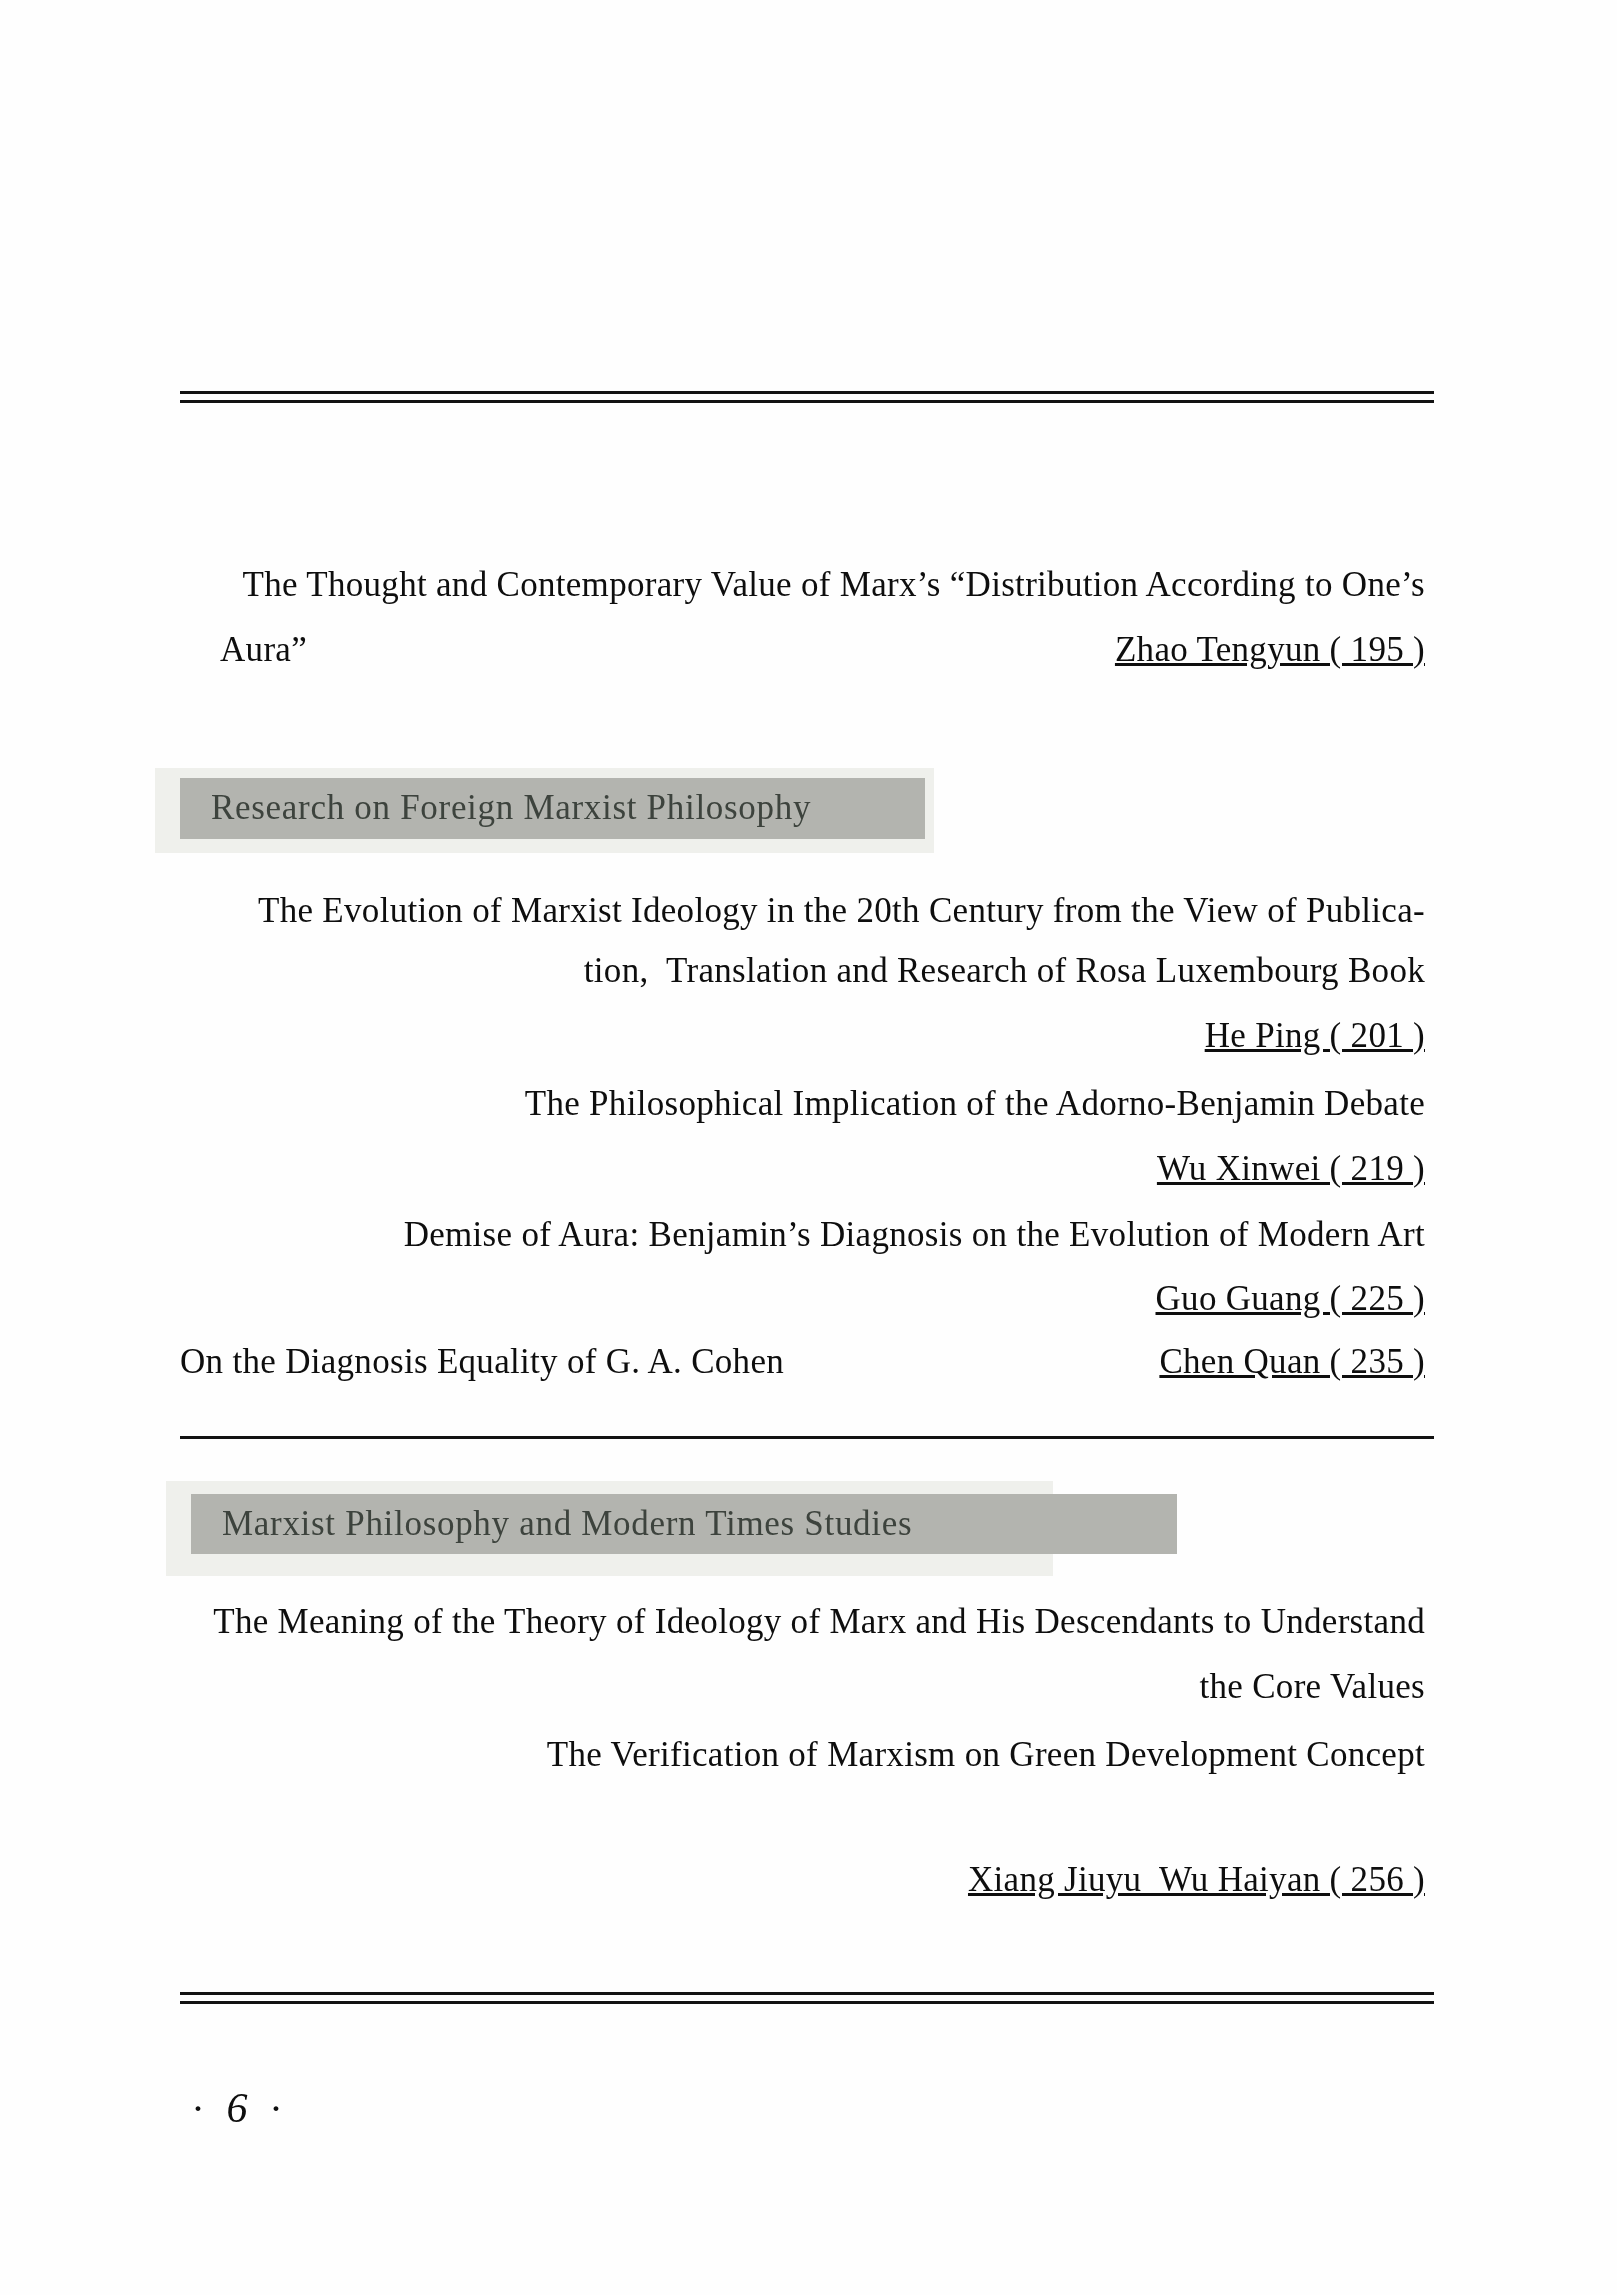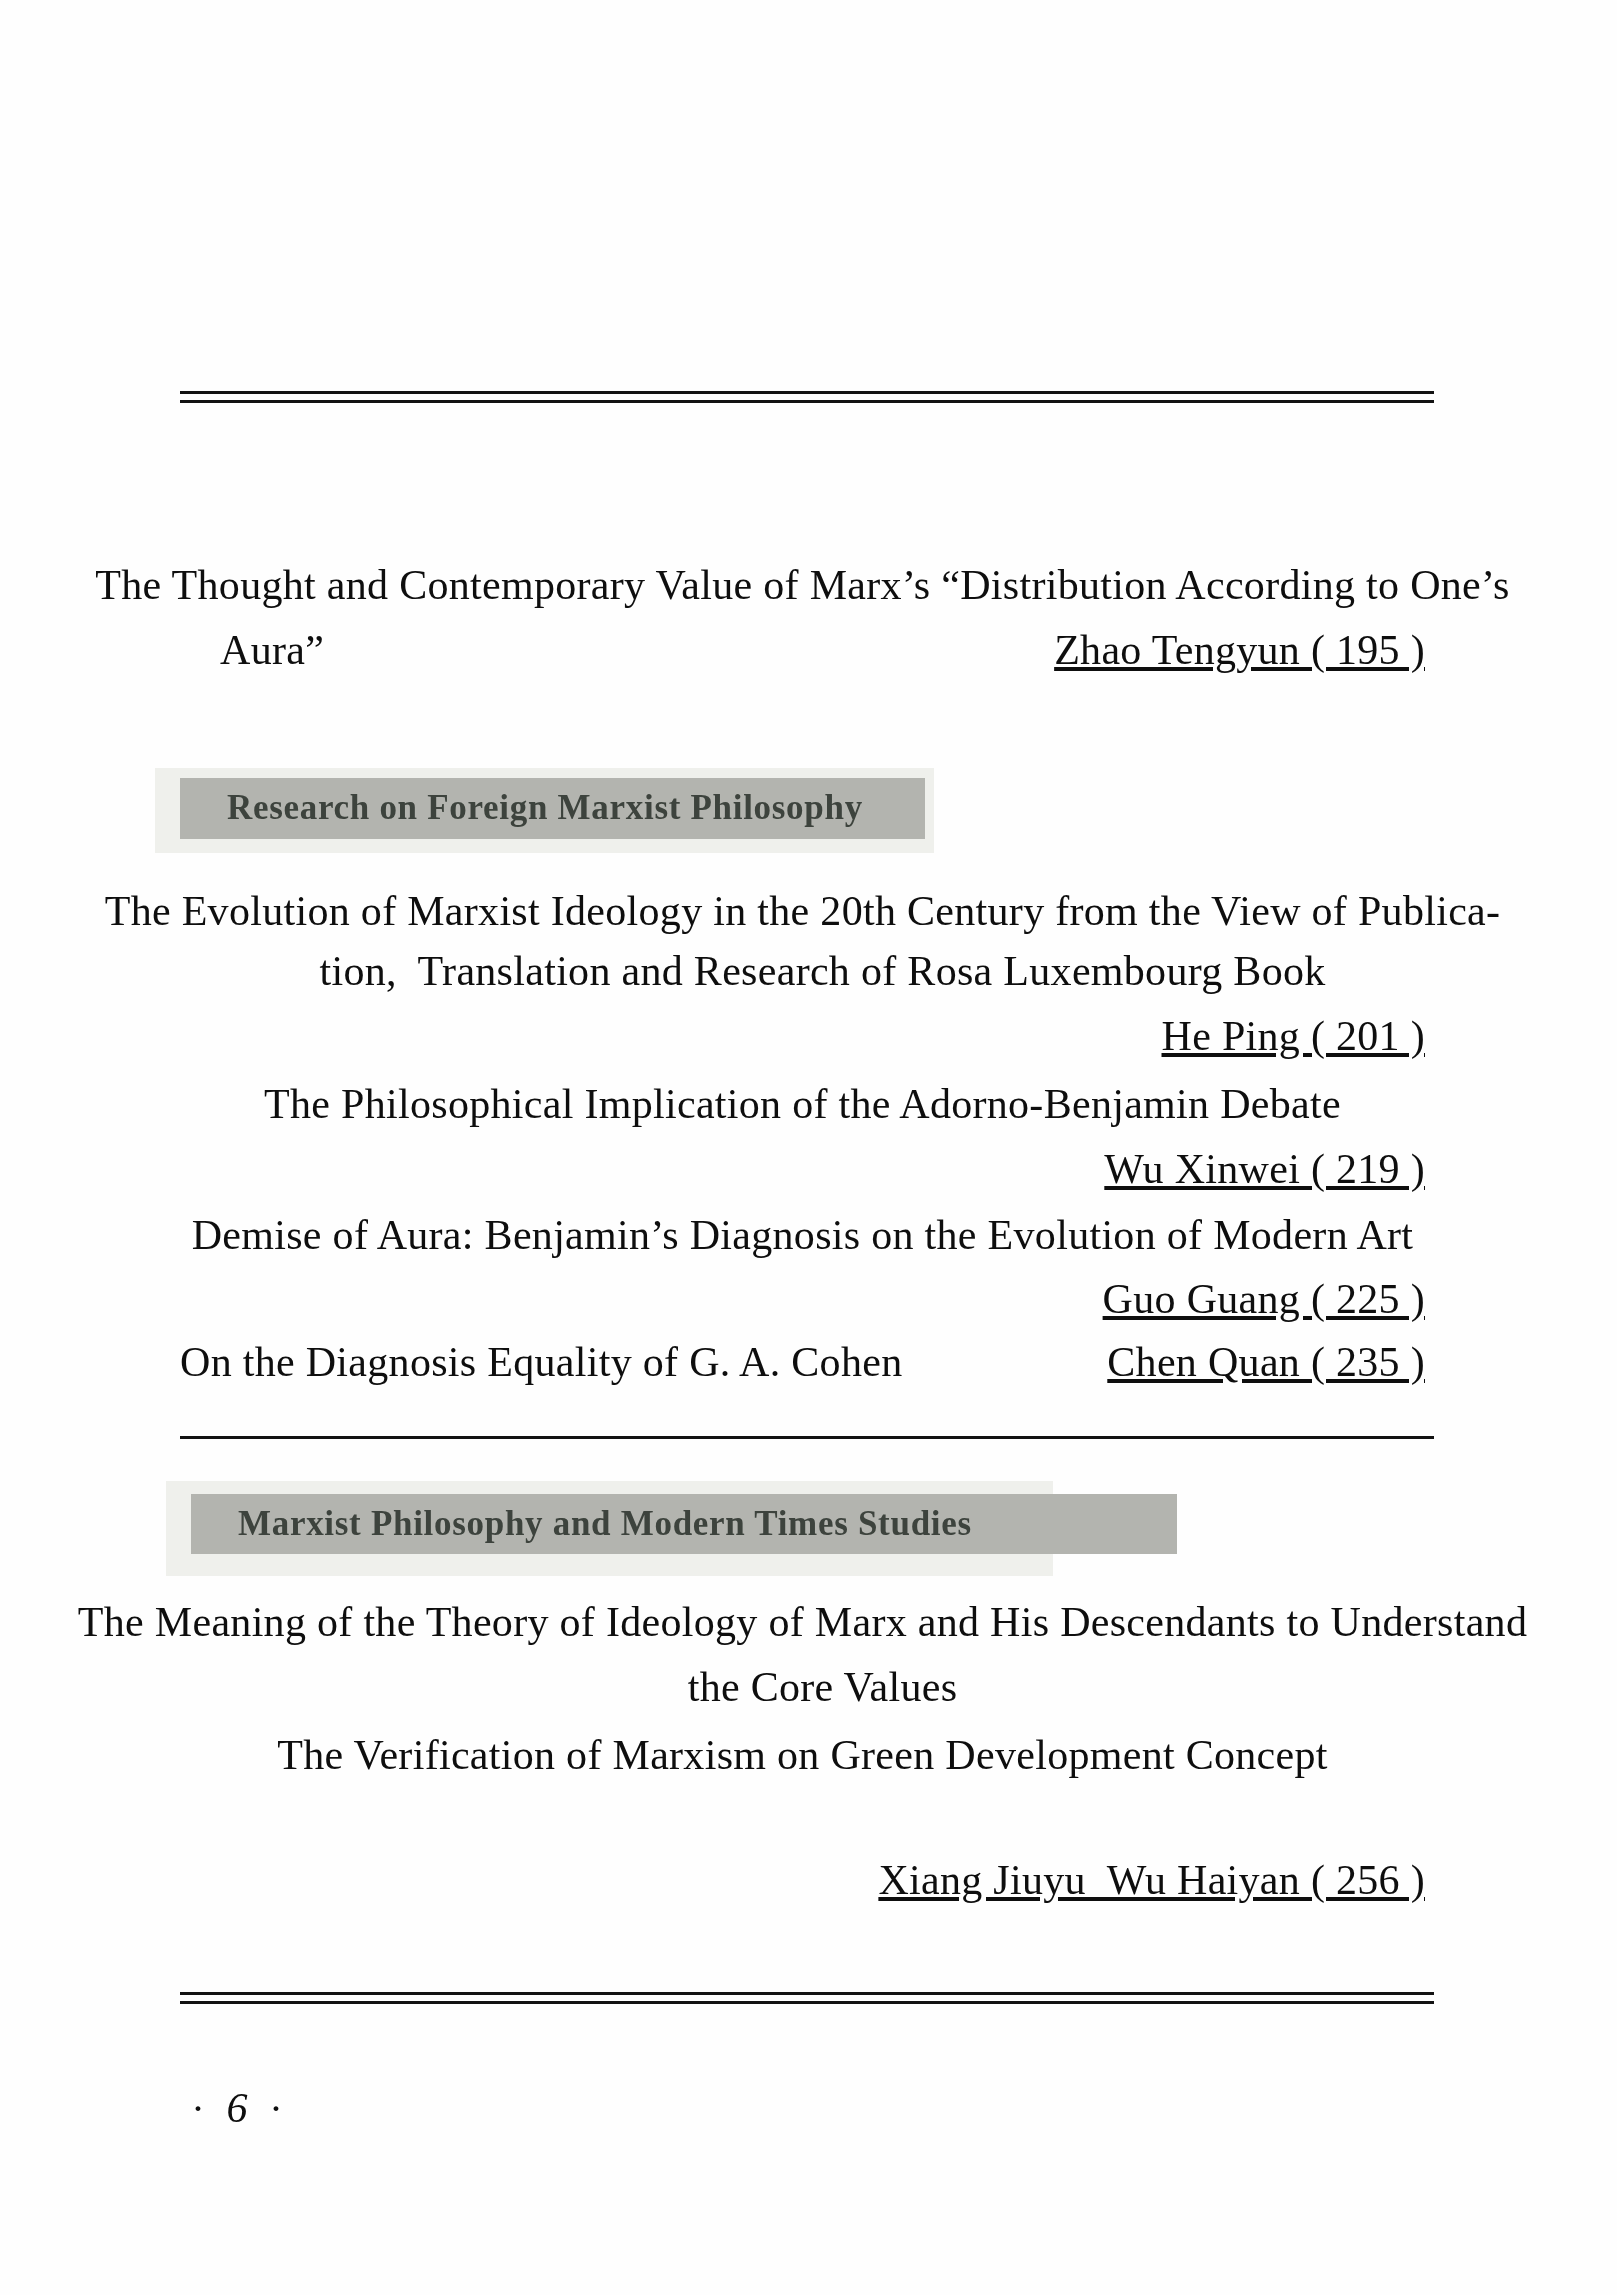--- a/index.html
+++ b/index.html
@@ -13,43 +13,43 @@
   }
   .rule{position:absolute;left:180px;width:1254px;background:#121212;}
   .rule.t1{top:391px;height:3.3px;}
   .rule.t2{top:400px;height:3.3px;}
   .rule.mid{top:1436px;height:3.3px;}
   .rule.b1{top:1992px;height:3.3px;}
   .rule.b2{top:2001px;height:2.6px;}
 
   .row{
     position:absolute;left:180px;width:1245px;height:65px;
-    display:flex;align-items:center;justify-content:center;
-    font-size:42px;letter-spacing:0.3px;white-space:pre;
+    display:flex;align-items:center;justify-content:flex-end;
+    font-size:35px;letter-spacing:0.3px;white-space:pre;
   }
   .row .left{white-space:pre;}
   .row .right{white-space:pre;margin-left:auto;text-decoration:underline;}
   .row .indent{padding-left:40px;}
 
   .r1{top:552px;}  .r2{top:617px;}
   .r3{top:878px;} .r4{top:938px;} .r5{top:1003px;}
   .r6{top:1071px;} .r7{top:1136px;}
   .r8{top:1202px;} .r9{top:1266px;}
   .r10{top:1329px;}
   .r11{top:1589px;} .r12{top:1654px;}
   .r13{top:1722px;} .r14{top:1847px;}
 
   .halo{position:absolute;background:#eff0ec;}
   .halo.h1{left:155px;top:768px;width:779px;height:85px;}
   .halo.h2{left:166px;top:1481px;width:887px;height:95px;}
   .bar{
     position:absolute;background:#b3b4af;
     display:flex;align-items:center;
-    font-weight:bold;font-size:35px;letter-spacing:0.7px;
-    color:#3d433d;padding-left:47px;box-sizing:border-box;
+    font-weight:normal;font-size:35px;letter-spacing:0.7px;
+    color:#3d433d;padding-left:31px;box-sizing:border-box;
   }
   .halo.h1 .bar{left:25px;top:9.8px;width:745px;height:61px;}
   .halo.h2 .bar{left:25px;top:13px;width:986px;height:60px;}
 
   .footer{
     position:absolute;left:193px;top:2078px;height:59px;
     display:flex;align-items:center;gap:23.5px;
   }
   .footer .dot{font-size:30px;font-weight:bold;}
   .footer .num{font-size:42px;font-style:italic;}

